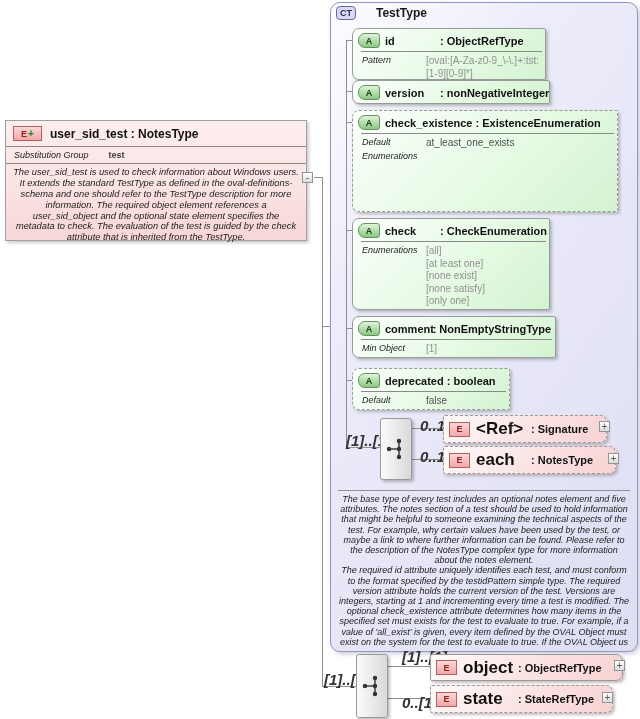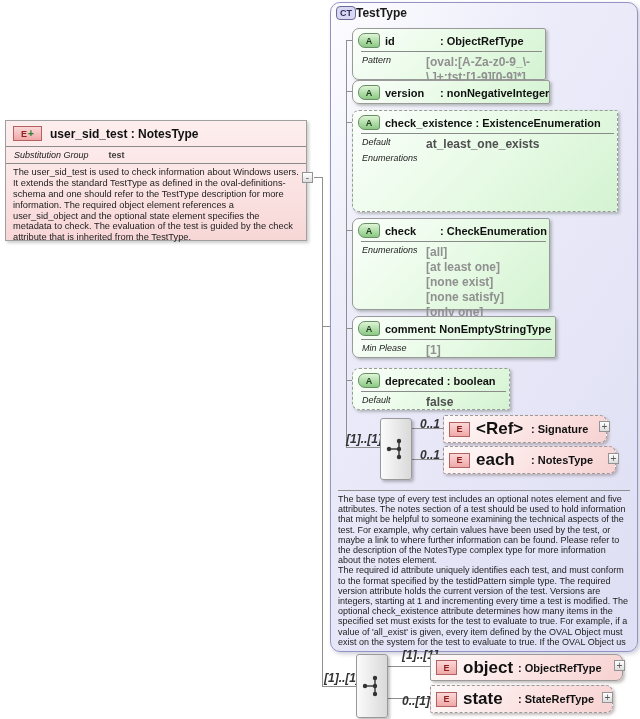--- a/index.html
+++ b/index.html
@@ -7,41 +7,41 @@
   .canvas{position:relative;width:640px;height:719px;background:#ffffff;overflow:hidden;}
 
   
   .cline{position:absolute;background:#8f8f8f;}
 
   
   .ct-box{position:absolute;left:330px;top:2px;width:306px;height:648px;
     border:1px solid #9494c4;border-radius:10px;
     background:linear-gradient(125deg,#fdfdff 0%,#ececfa 30%,#dedef4 100%);
     box-shadow:2px 2px 4px rgba(110,110,150,0.35);}
-  .ct-header{position:absolute;left:336px;top:6px;display:flex;align-items:center;gap:0;}
+  .ct-header{position:absolute;left:336px;top:6px;display:flex;align-items:center;gap:20px;}
   .ct-badge{background:#d8d8f2;border:1px solid #6b6b9b;border-radius:4px;color:#2e2e5e;
     font-size:9px;font-weight:bold;height:12px;padding:0 3px;display:inline-flex;align-items:center;}
   .ct-title{font-weight:bold;font-size:12px;color:#1a1a1a;}
 
   
   .attr-box{position:absolute;border:1px solid #9a9a9a;border-radius:7px 2px 2px 7px;
     background:linear-gradient(135deg,#fbfffb 0%,#e6fae4 55%,#d4f3d2 100%);
     box-shadow:2px 2px 3px rgba(110,120,110,0.45);}
   .attr-box.optional{border-style:dashed;}
   .attr-header{display:flex;align-items:center;padding:4px 4px 3px 5px;white-space:nowrap;}
   .a-badge{flex:0 0 auto;width:20px;height:13px;margin-right:5px;
     background:linear-gradient(180deg,#def5d6,#8bc982);border:1px solid #6a8f66;
     border-radius:7px 3px 3px 7px;font-size:9px;font-weight:bold;color:#1c3a1c;
     display:inline-flex;align-items:center;justify-content:center;}
   .attr-name{font-weight:bold;font-size:11px;color:#111;min-width:52px;margin-right:3px;}
   .attr-type{font-weight:bold;font-size:11px;color:#111;}
   .attr-facets{border-top:1px solid #8a8a8a;margin:0 3px 0 8px;padding:3px 1px 2px 1px;
     display:grid;grid-template-columns:64px 1fr;row-gap:1px;}
   .facet-label{font-style:italic;font-size:9px;color:#222;}
-  .facet-value{font-size:12px;font-weight:bold;color:#909090;white-space:pre-line;line-height:1.26;}
+  .facet-value{font-size:10px;font-weight:normal;color:#909090;white-space:pre-line;line-height:1.26;}
   .facet-value.strong{color:#4f4f4f;}
 
   
   .elem-box{position:absolute;border:1px solid #9a9a9a;border-radius:2px 7px 7px 2px;
     background:linear-gradient(135deg,#fffafa 0%,#fbe2e2 55%,#f7d2d2 100%);
     box-shadow:2px 2px 3px rgba(130,110,110,0.45);
     display:flex;align-items:center;padding:0 4px 0 5px;white-space:nowrap;}
   .elem-box.optional{border-style:dashed;}
   .e-badge{flex:0 0 auto;width:19px;height:13px;margin-right:6px;
     background:linear-gradient(180deg,#fbd7d7,#f0a8a8);border:1px solid #b26060;
@@ -55,31 +55,31 @@
     border:1px solid #a0a0a0;background:linear-gradient(180deg,#fdeeee 0%,#fbe2e2 60%,#f7d6d6 100%);
     box-shadow:2px 2px 3px rgba(0,0,0,0.2);}
   .elem-main-header{display:flex;align-items:center;height:25px;padding:0 7px;border-bottom:1px solid #8a8a8a;}
   .e-badge.wide{width:27px;margin-right:8px;}
   .e-badge .plus{color:#1f7d2f;margin-left:1px;font-size:10px;}
   .elem-main-title{font-weight:bold;font-size:12px;color:#111;}
   .subgroup-row{display:flex;align-items:center;gap:20px;height:16px;padding:0 8px;border-bottom:1px solid #8a8a8a;}
   .subgroup-value{font-size:9px;font-weight:bold;color:#3d3d3d;}
 
   
-  .doc{font-size:9.3px;line-height:1.17;color:#1c1c1c;white-space:pre-line;}
+  .doc{font-style:italic;font-size:9.3px;line-height:1.17;color:#1c1c1c;white-space:pre-line;text-align:center;}
   .elem-main .doc{padding:3px 7px;}
   .ct-doc{position:absolute;left:338px;top:494px;width:292px;font-size:9px;line-height:1.135;}
 
   
   .seq-icon{position:absolute;width:30px;border:1px solid #999;border-radius:3px;
     background:linear-gradient(90deg,#fbfbfb,#d9d9d9);box-shadow:2px 2px 3px rgba(0,0,0,0.25);
     display:flex;align-items:center;justify-content:center;}
 
   
-  .card{position:absolute;font-size:12px;font-weight:bold;font-style:italic;color:#333;}
+  .card{position:absolute;font-size:15px;font-weight:bold;font-style:italic;color:#333;}
 
   
   .sq-btn{position:absolute;width:11px;height:11px;box-sizing:border-box;
     background:linear-gradient(180deg,#ffffff,#dcdcdc);border:1px solid #949494;
     font-size:10px;line-height:9px;text-align:center;color:#5a5a5a;cursor:default;}
 </style>
 </head>
 <body>
 
 <div class="canvas">
@@ -172,21 +172,21 @@
     </div>
   </div>
 
   <div class="attr-box" style="left:352px;top:316px;width:202px;height:40px">
     <div class="attr-header">
       <span class="a-badge">A</span>
       <span class="attr-name" style="min-width:0">comment</span>
       <span class="attr-type">: NonEmptyStringType</span>
     </div>
     <div class="attr-facets">
-      <span class="facet-label">Min Please</span>
+      <span class="facet-label">Min Object</span>
       <span class="facet-value">[1]</span>
     </div>
   </div>
 
   <div class="attr-box optional" style="left:352px;top:368px;width:156px;height:40px">
     <div class="attr-header">
       <span class="a-badge">A</span>
       <span class="attr-name" style="min-width:0">deprecated</span>
       <span class="attr-type">: boolean</span>
     </div>

